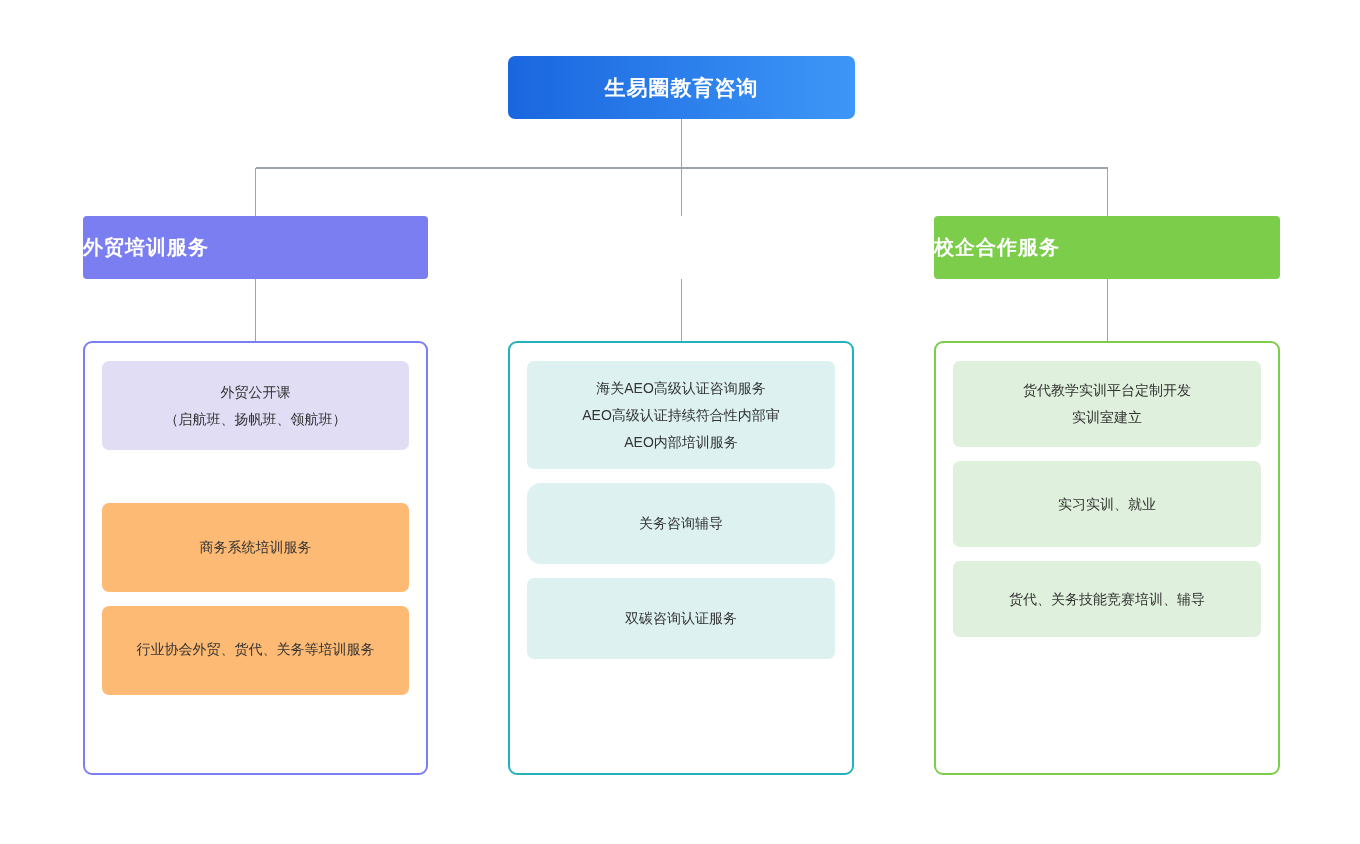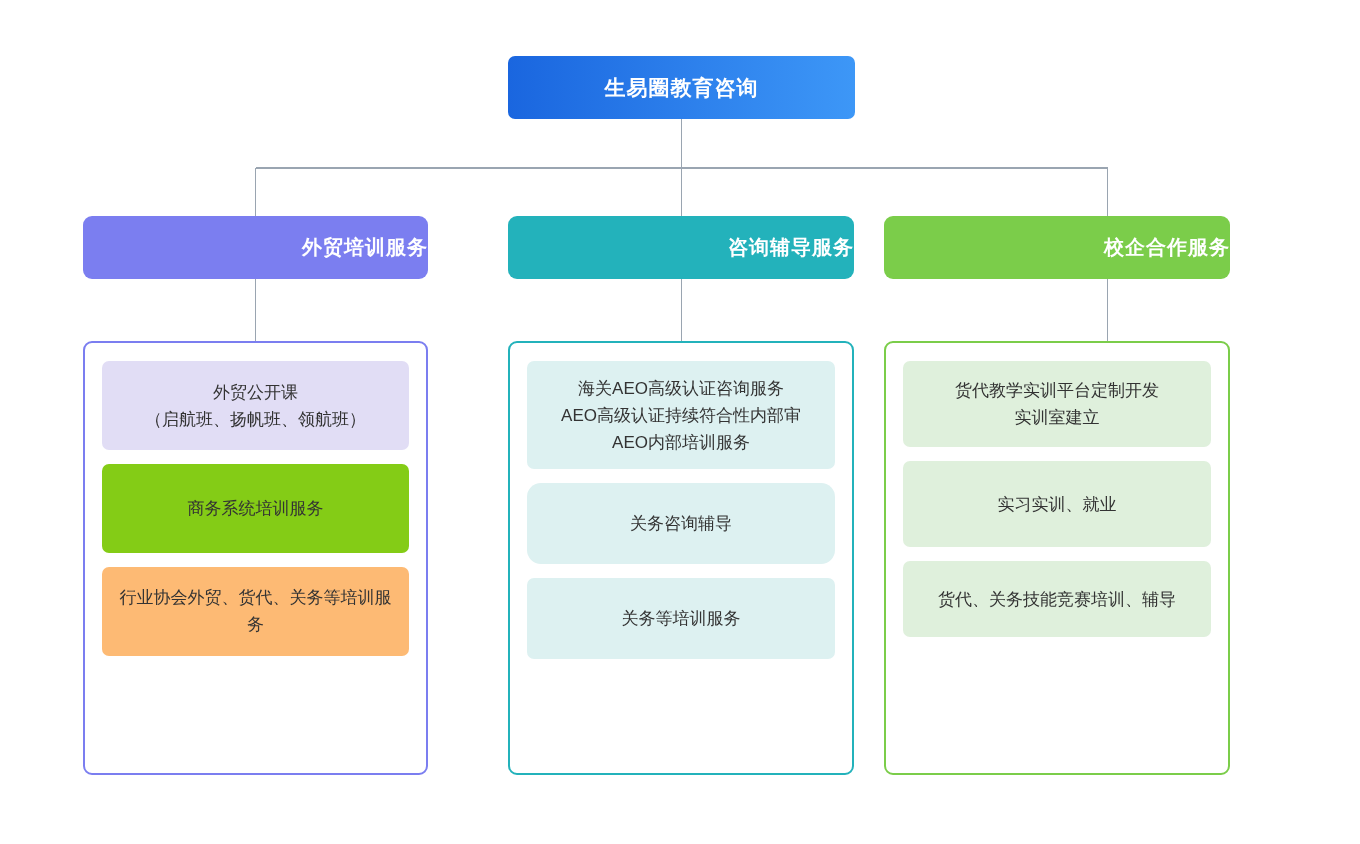--- a/index.html
+++ b/index.html
@@ -48,24 +48,24 @@
     font-weight: bold;
     letter-spacing: 1px;
     box-sizing: border-box;
   }
 
   
   .branch-header {
     position: absolute;
     top: 216px;
     height: 63px;
-    border-radius: 9px;
+    border-radius: 4px;
     display: flex;
     align-items: center;
-    justify-content: flex-end;
+    justify-content: flex-start;
     color: #ffffff;
     font-size: 20px;
     font-weight: bold;
     letter-spacing: 1px;
     box-sizing: border-box;
   }
 
   
   .branch-container {
     position: absolute;
@@ -81,32 +81,32 @@
     gap: 14px;
   }
 
   
   .leaf-card {
     border-radius: 7px;
     display: flex;
     align-items: center;
     justify-content: center;
     text-align: center;
-    font-size: 17px;
+    font-size: 14px;
     line-height: 27px;
     color: #333333;
     box-sizing: border-box;
     padding: 6px 10px;
     white-space: pre-line;
   }
 
   
   .col-0 { left: 83px;  width: 345px; }
   .col-1 { left: 508px; width: 346px; }
-  .col-2 { left: 884px; width: 346px; }
+  .col-2 { left: 934px; width: 346px; }
 </style>
 </head>
 <body>
 
 <div id="canvas">
 
   <svg id="connectors" viewBox="0 0 1360 844" width="1360" height="844" xmlns="http://www.w3.org/2000/svg">
     <g id="connector-group" stroke="#9aa5b1" stroke-width="1.6" fill="none" shape-rendering="crispEdges">
 
       <line x1="681.5" y1="119" x2="681.5" y2="168" stroke="#9aa5b1"></line>
@@ -126,33 +126,30 @@
   <div class="root-node" id="root-node" style="background: linear-gradient(90deg, rgb(26, 102, 223) 0%, rgb(61, 151, 247) 100%); color: rgb(255, 255, 255);">
     <span>生易圈教育咨询</span>
   </div>
 
   <div class="branch-header col-0" id="branch-header-0" style="background: rgb(123, 126, 240);">
     <span>外贸培训服务</span>
   </div>
   <div class="branch-container col-0" id="branch-container-0" style="border-color: rgb(123, 126, 240);">
       <div class="leaf-card" style="background: rgb(225, 221, 245); height: 89px;"><span>外贸公开课
 （启航班、扬帆班、领航班）</span></div>
-      <div class="leaf-card" style="background: #84cc16; height: 89px;"><span>商务系统培训服务</span></div>
+      <div class="leaf-card" style="background: #fdba74; height: 89px; margin-top: 39px;"><span>商务系统培训服务</span></div>
       <div class="leaf-card" style="background: #fdba74; height: 89px; font-family: Liberation Mono, monospace;"><span>行业协会外贸、货代、关务等培训服务</span></div>
     </div>
 
-  <div class="branch-header col-1" id="branch-header-1" style="background: rgb(35, 178, 187);">
-    <span>咨询辅导服务</span>
-  </div>
   <div class="branch-container col-1" id="branch-container-1" style="border-color: rgb(35, 178, 187);">
       <div class="leaf-card" style="background: rgb(221, 241, 241); height: 108px;"><span>海关AEO高级认证咨询服务
 AEO高级认证持续符合性内部审
 AEO内部培训服务</span></div>
       <div class="leaf-card" style="background: rgb(221, 241, 241); height: 81px; border-radius: 14px;"><span>关务咨询辅导</span></div>
-      <div class="leaf-card" style="background: rgb(221, 241, 241); height: 81px;"><span>关务等培训服务</span></div>
+      <div class="leaf-card" style="background: rgb(221, 241, 241); height: 81px;"><span>双碳咨询认证服务</span></div>
     </div>
 
   <div class="branch-header col-2" id="branch-header-2" style="background: rgb(123, 205, 74);">
     <span>校企合作服务</span>
   </div>
   <div class="branch-container col-2" id="branch-container-2" style="border-color: rgb(123, 205, 74);">
       <div class="leaf-card" style="background: rgb(223, 240, 220); height: 86px; align-items: center;"><span>货代教学实训平台定制开发
 实训室建立</span></div>
       <div class="leaf-card" style="background: rgb(223, 240, 220); height: 86px;"><span>实习实训、就业</span></div>
       <div class="leaf-card" style="background: rgb(223, 240, 220); height: 76px;"><span>货代、关务技能竞赛培训、辅导</span></div>

